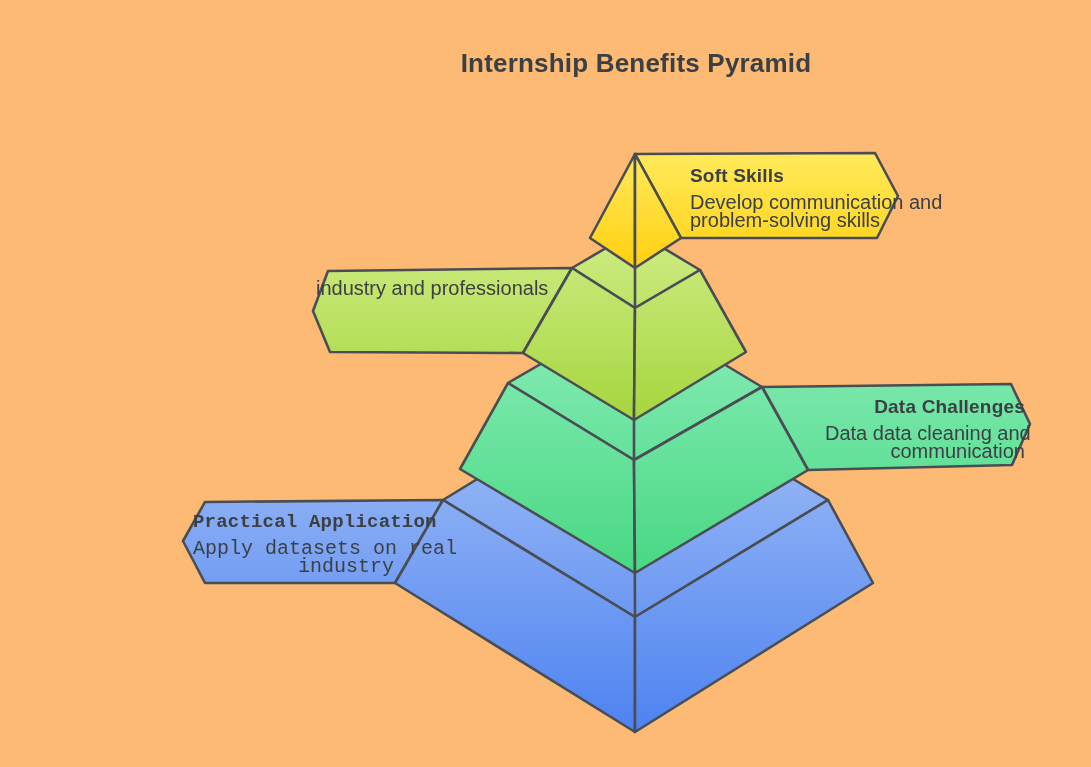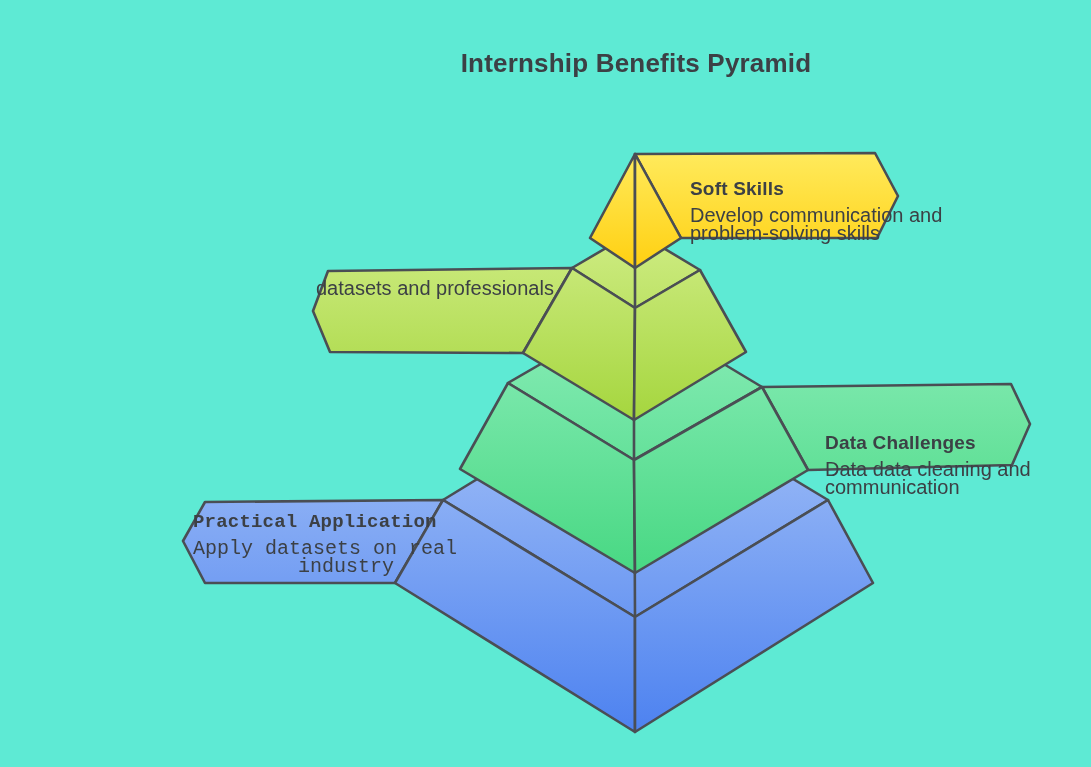--- a/index.html
+++ b/index.html
@@ -5,21 +5,21 @@
   html, body {
     margin: 0;
     padding: 0;
     background: #ffffff;
     font-family: "Liberation Sans", "DejaVu Sans", sans-serif;
   }
   .stage {
     position: relative;
     width: 1091px;
     height: 767px;
-    background: #5eead4;
+    background: #fdba74;
     overflow: hidden;
   }
   .stage svg {
     position: absolute;
     left: 0;
     top: 0;
   }
   .main-title {
     position: absolute;
     left: 336px;
@@ -42,25 +42,25 @@
     line-height: 24px;
     letter-spacing: 0.2px;
     margin-bottom: 6px;
     white-space: nowrap;
   }
   .lvl-text .lvl-desc-line {
     font-size: 20px;
     line-height: 17.5px;
     white-space: nowrap;
   }
-  .align-left  { text-align: left; margin-top: 13px; }
+  .align-left  { text-align: left; }
   .align-right { text-align: right; }
   .txt-soft-skills            { left: 690px; top: 164px; width: 200px; }
   .txt-professional-network   { left: 316px; top: 280px; width: 202px; }
-  .txt-data-challenges        { left: 825px; top: 418px; width: 200px; }
+  .txt-data-challenges        { left: 825px; top: 395px; width: 200px; text-align: right; }
   .txt-practical-application  { left: 193px; top: 510px; width: 201px; font-family: Liberation Mono, monospace; }
 </style>
 </head>
 <body>
 
 <div class="stage">
 
   <svg width="1091" height="767" viewBox="0 0 1091 767">
     <defs>
       <linearGradient id="grad-l1" x1="0" y1="153" x2="0" y2="268" gradientUnits="userSpaceOnUse">
@@ -118,21 +118,21 @@
 
   <div class="main-title">Internship Benefits Pyramid</div>
 
   <div class="lvl-text txt-soft-skills align-left">
     <div class="lvl-title">Soft Skills</div>
     <div class="lvl-desc-line">Develop communication and</div>
     <div class="lvl-desc-line">problem-solving skills</div>
   </div>
 
   <div class="lvl-text txt-professional-network align-right">
-    <div class="lvl-desc-line">datasets and professionals</div>
+    <div class="lvl-desc-line">industry and professionals</div>
   </div>
 
   <div class="lvl-text txt-data-challenges align-left">
     <div class="lvl-title">Data Challenges</div>
     <div class="lvl-desc-line">Data data cleaning and</div>
     <div class="lvl-desc-line">communication</div>
   </div>
 
   <div class="lvl-text txt-practical-application align-right">
     <div class="lvl-title">Practical Application</div>

